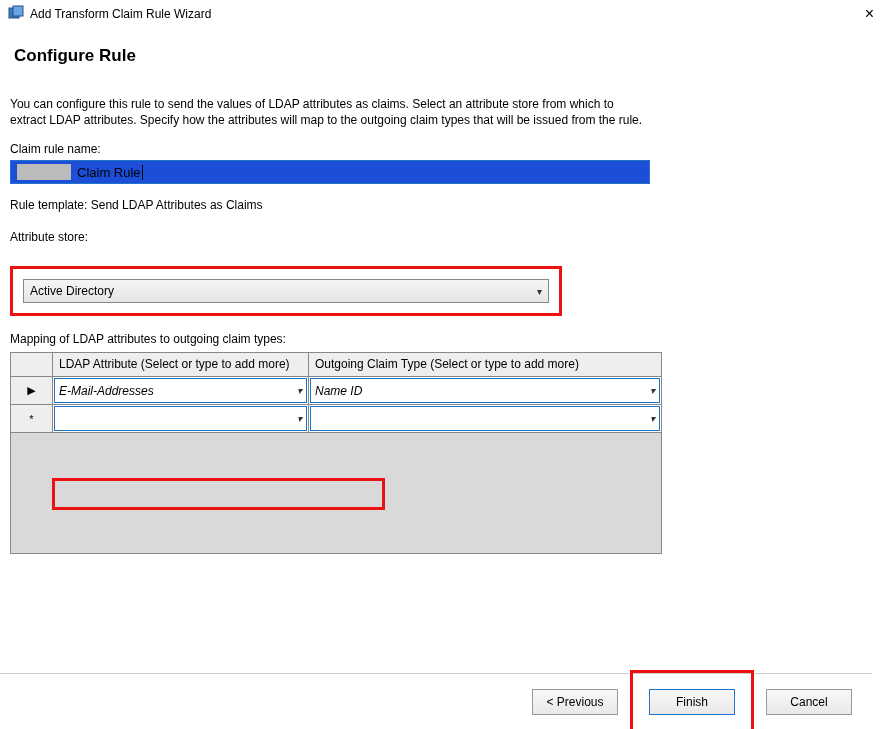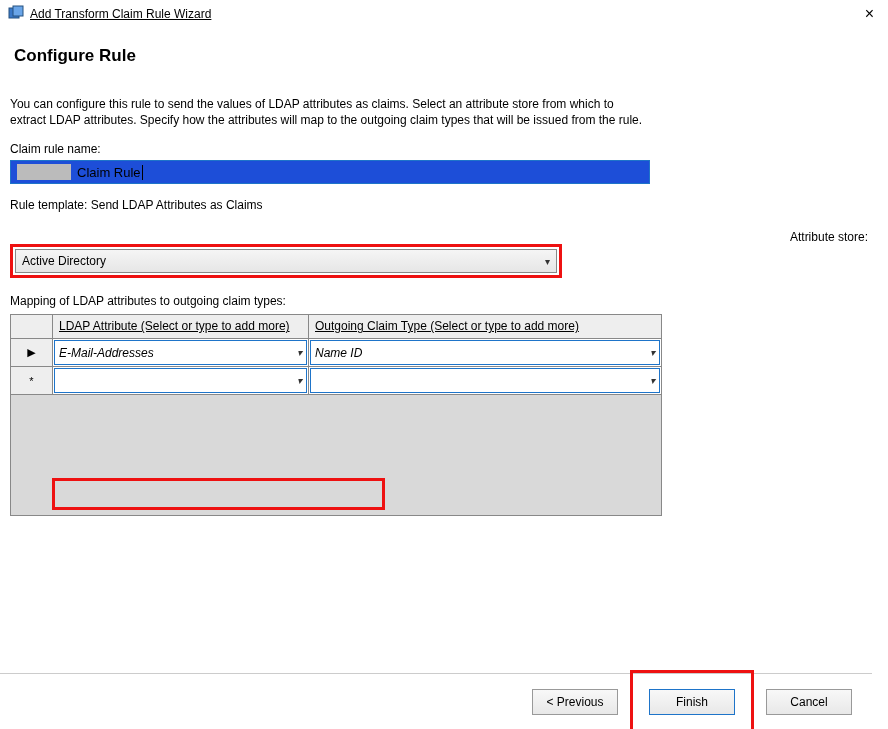--- a/index.html
+++ b/index.html
@@ -14,21 +14,21 @@
     overflow: hidden;
     position: relative;
   }
   .titlebar {
     display: flex;
     align-items: center;
     padding: 4px 8px;
     height: 28px;
   }
   .titlebar .title-icon { margin-right: 6px; }
-  .titlebar .title-text { flex: 1; font-size: 12px; text-decoration: underline; }
+  .titlebar .title-text { flex: 1; font-size: 12px; }
   .titlebar .close-x { font-size: 16px; font-family: Arial; padding: 0 6px; cursor: default; }
   .header-area {
     padding: 18px 18px 14px 14px;
   }
   .header-area h1 { font-size: 17px; font-weight: bold; margin: 0; }
   .body {
     display: flex;
     position: absolute;
     top: 90px; left: 0; right: 0; bottom: 56px;
   }
@@ -75,25 +75,25 @@
   }
   .name-input .redact {
     width: 54px; height: 16px; background: #bbb; margin: 0 6px;
   }
   .name-input .caret-txt {
     border-right: 1px solid #000;
     padding-right: 1px;
     font-size: 13px;
   }
   .template-line { margin-bottom: 18px; }
-  .attr-label { margin-bottom: 0; text-align: right; }
+  .attr-label { margin-bottom: 22px; }
   .attr-select-wrap {
     width: 552px;
     border: 3px solid #e11;
-    padding: 2px;
+    padding: 10px;
     margin-bottom: 16px;
   }
   .select {
     height: 24px;
     border: 1px solid #888;
     background: linear-gradient(#f5f5f5,#e6e6e6);
     display: flex;
     align-items: center;
     padding: 0 6px;
     justify-content: space-between;
@@ -107,21 +107,20 @@
   .grid {
     width: 652px;
     border: 1px solid #888;
     background: #d9d9d9;
     height: 202px;
   }
   .grid-header {
     display: flex;
     background: #eee;
     border-bottom: 1px solid #888;
-    text-decoration: underline;
   }
   .grid-header .hcell {
     border-right: 1px solid #888;
     padding: 4px 6px;
     font-size: 12px;
     line-height: 1.25;
   }
   .hcell.rowhead { width: 42px; }
   .hcell.c1 { width: 256px; }
   .hcell.c2 { flex: 1; border-right: none; }

